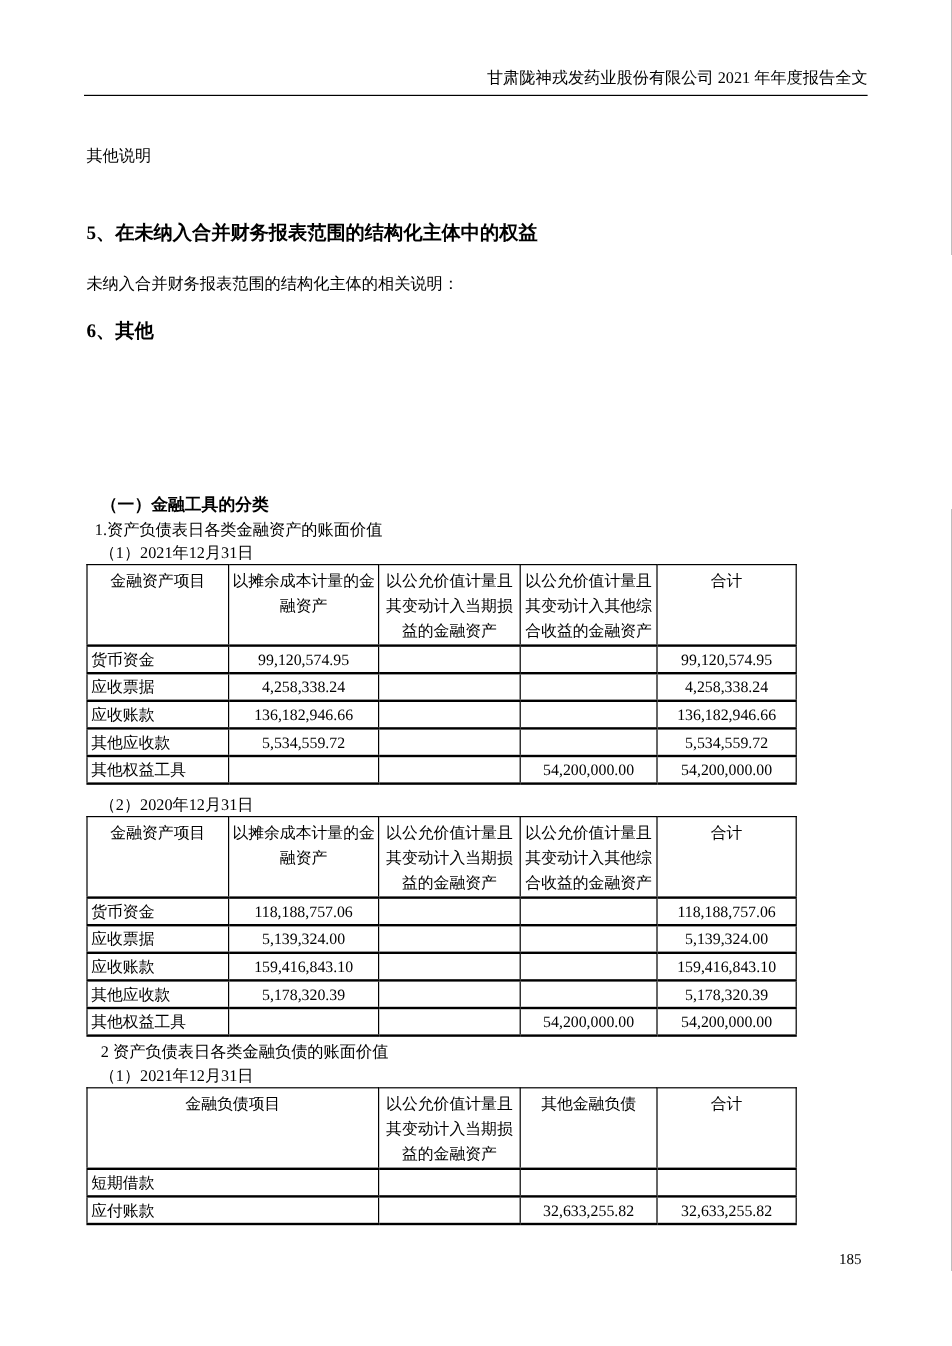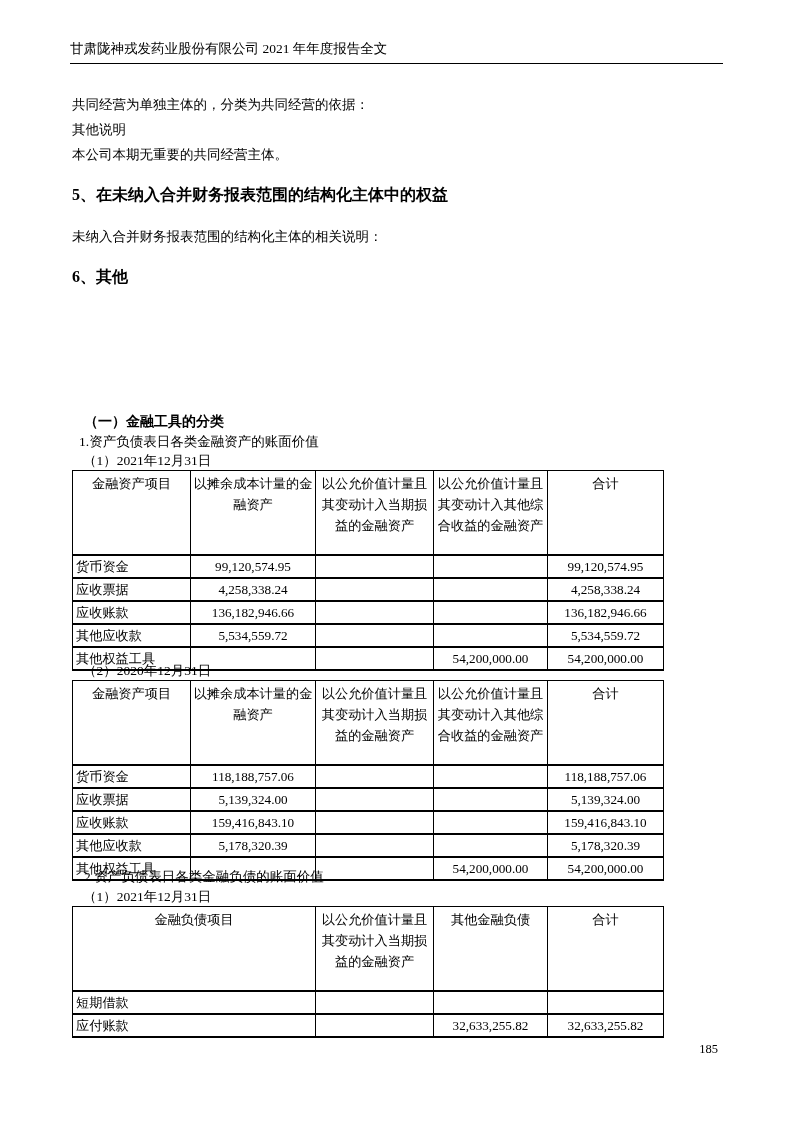--- a/index.html
+++ b/index.html
@@ -6,21 +6,22 @@
   .page{
     position:relative;
     width:793px;height:1122px;
     margin:0 auto;
     background:#ffffff;
     font-family:"Liberation Serif","DejaVu Serif",serif;
     color:#000;
     overflow:hidden;
   }
   .doc-header{
-    position:absolute;left:70px;right:70px;top:40px;
+    position:absolute;left:70px;right:70px;top:56px;
+    text-align:right;
     font-size:13.5px;line-height:17px;
     border-bottom:1px solid #000;
     padding-bottom:6px;
   }
   .body-line{
     position:absolute;left:72px;right:70px;
     font-size:13.5px;line-height:18px;margin:0;
   }
   .h-num{
     position:absolute;left:72px;right:70px;
@@ -55,21 +56,21 @@
   }
   table.fin th, table.fin td{
     border:1px solid #000;
     overflow:hidden;
   }
   table.fin th{
     border-bottom-width:2px;
     font-weight:normal;
     vertical-align:top;
     text-align:center;
-    padding:2px 2px 18px 2px;
+    padding:2px 2px 1px 2px;
     line-height:21px;
   }
   table.fin td{
     border-bottom-width:2px;
     height:21px;
     line-height:19px;
     padding:0 3px;
     vertical-align:middle;
   }
   table.fin td.lbl{text-align:left;}
@@ -81,23 +82,21 @@
 </style>
 </head>
 <body>
 
 <div class="page">
 
   <div class="doc-header">
     <span>甘肃陇神戎发药业股份有限公司 2021 年年度报告全文</span>
   </div>
 
-  <p class="body-line" style="top:96px">共同经营为单独主体的，分类为共同经营的依据：</p>
   <p class="body-line" style="top:121px">其他说明</p>
-  <p class="body-line" style="top:146px">本公司本期无重要的共同经营主体。</p>
 
   <h3 class="h-num" style="top:185px">5、在未纳入合并财务报表范围的结构化主体中的权益</h3>
   <p class="body-line" style="top:228px">未纳入合并财务报表范围的结构化主体的相关说明：</p>
 
   <h3 class="h-num" style="top:267px">6、其他</h3>
 
 
 
   <p class="sub-bold" style="top:412px">（一）金融工具的分类</p>
   <p class="sub-plain" style="top:433px">1.资产负债表日各类金融资产的账面价值</p>

